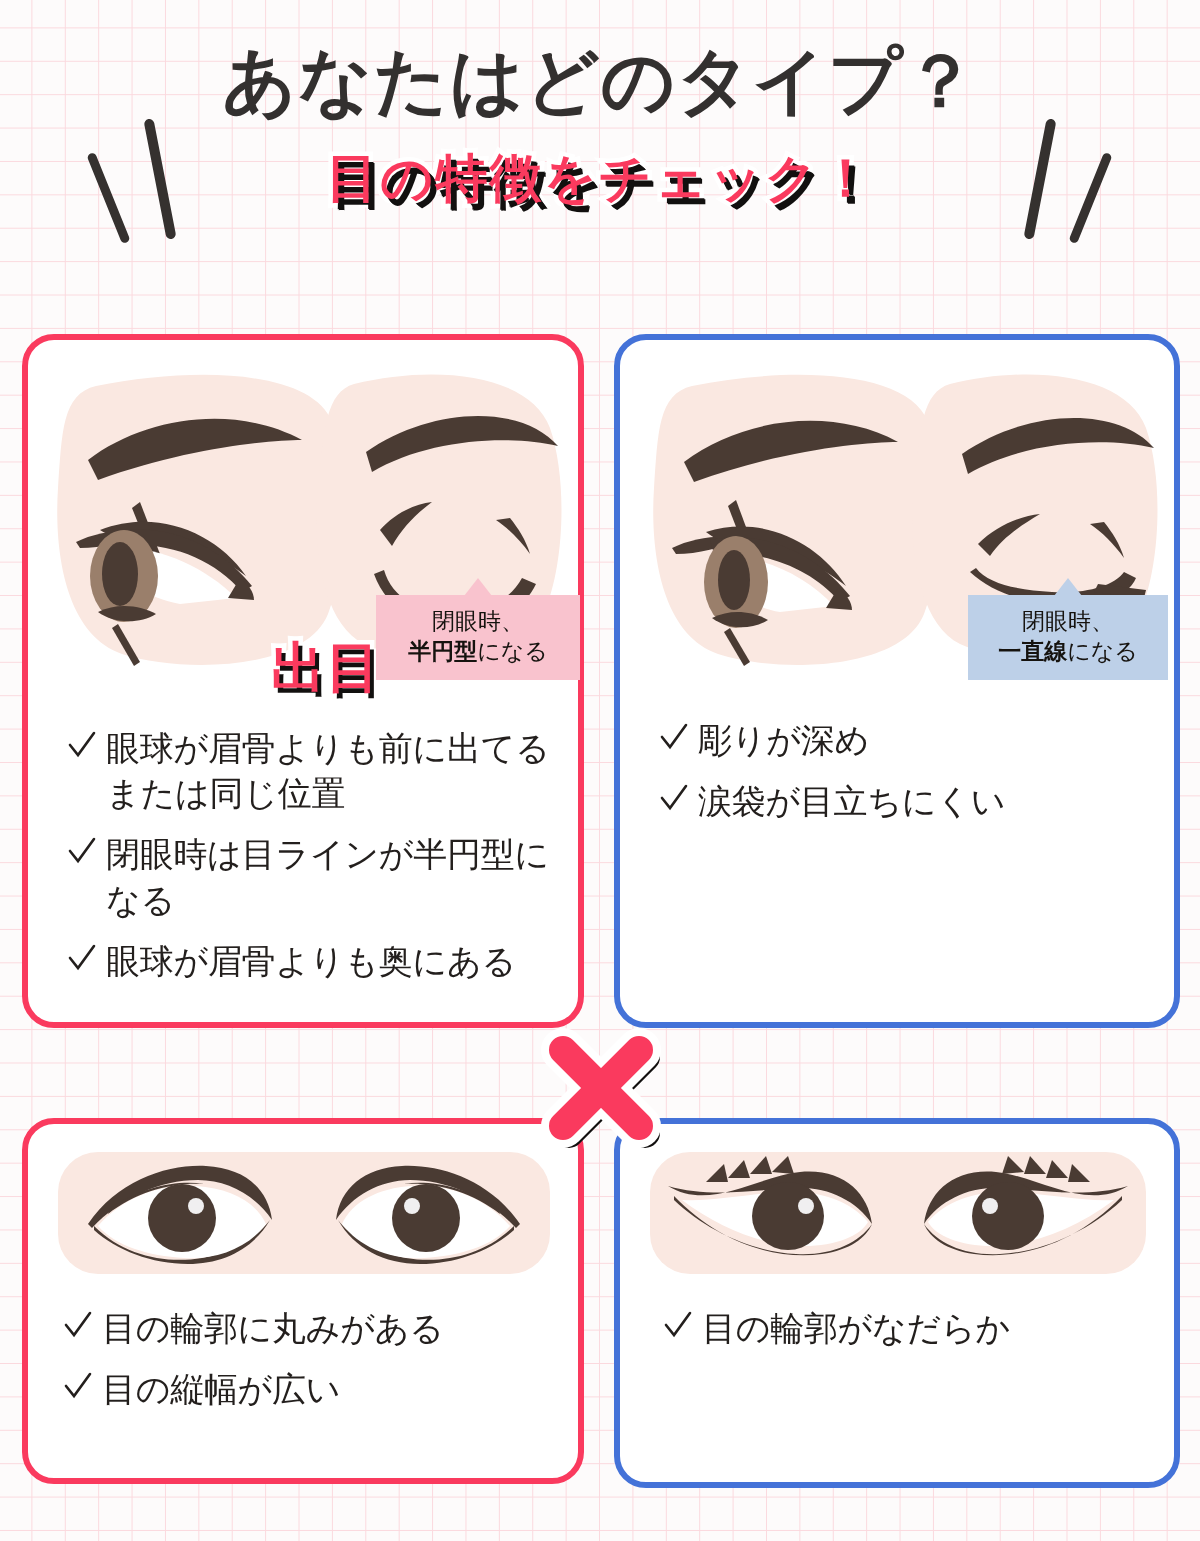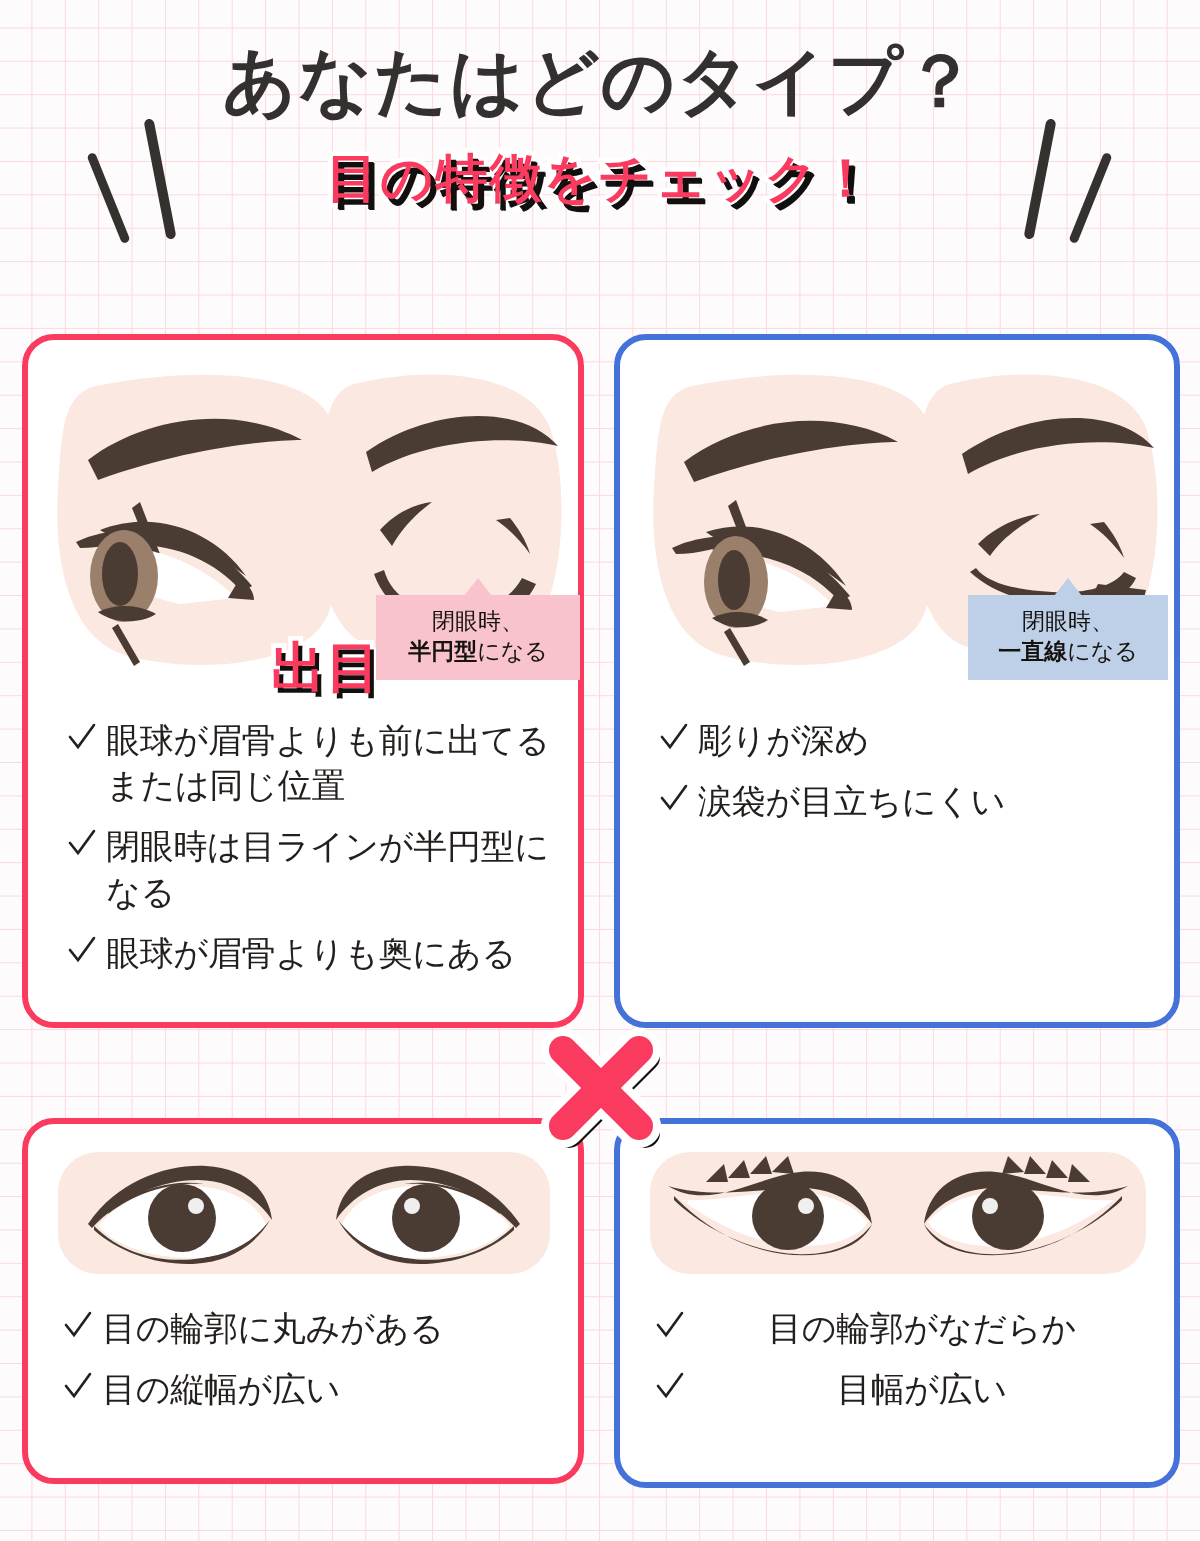--- a/index.html
+++ b/index.html
@@ -147,24 +147,24 @@
   .callout.pink::before { color: #f9c3ce; }
   .callout.blue::before { color: #bdd0e8; }
   #callout-dete  { left: 348px; top: 255px; width: 204px; }
   #callout-okume { left: 348px; top: 255px; width: 200px; }
 
   
   .bullets {
     position: absolute;
     box-sizing: border-box;
   }
-  #bullets-dete     { left: 40px; top: 378px; width: 500px; }
+  #bullets-dete     { left: 40px; top: 386px; width: 500px; }
   #bullets-okume    { left: 40px; top: 378px; width: 505px; }
   #bullets-marume   { left: 36px; top: 182px; width: 490px; }
-  #bullets-kirenaga { left: 36px; top: 182px; width: 494px; text-align: center; }
+  #bullets-kirenaga { left: 44px; top: 182px; width: 494px; }
 
   .bullet {
     position: relative;
     display: block;
     padding-left: 38px;
     margin-bottom: 16px;
     font-size: 34px;
     line-height: 1.33;
     color: #231f1d;
     letter-spacing: -0.3px;
@@ -409,28 +409,20 @@
 
     <div class="bullets" id="bullets-kirenaga">
       <div class="bullet">
         <span class="check-icon">
           <svg viewBox="0 0 28 34" width="28" height="34">
               <path d="M2 17 L10 27 L26 5" stroke="#231f1d" stroke-width="2.6" fill="none" stroke-linecap="round"></path>
             </svg>
         </span>
         <span>目の輪郭がなだらか</span>
       </div>
-      <div class="bullet">
-        <span class="check-icon">
-          <svg viewBox="0 0 28 34" width="28" height="34">
-              <path d="M2 17 L10 27 L26 5" stroke="#231f1d" stroke-width="2.6" fill="none" stroke-linecap="round"></path>
-            </svg>
-        </span>
-        <span>目幅が広い</span>
-      </div>
     </div>
   </div>
 
   <div id="center-x">
     <svg viewBox="0 0 136 136" width="136" height="136" xmlns="http://www.w3.org/2000/svg">
       <g stroke-linecap="round" fill="none">
         <path d="M30 30 L106 106" stroke="#12100f" stroke-width="30" transform="translate(6,7)"></path>
         <path d="M106 30 L30 106" stroke="#12100f" stroke-width="30" transform="translate(6,7)"></path>
         <path d="M30 30 L106 106" stroke="#ffffff" stroke-width="44"></path>
         <path d="M106 30 L30 106" stroke="#ffffff" stroke-width="44"></path>

